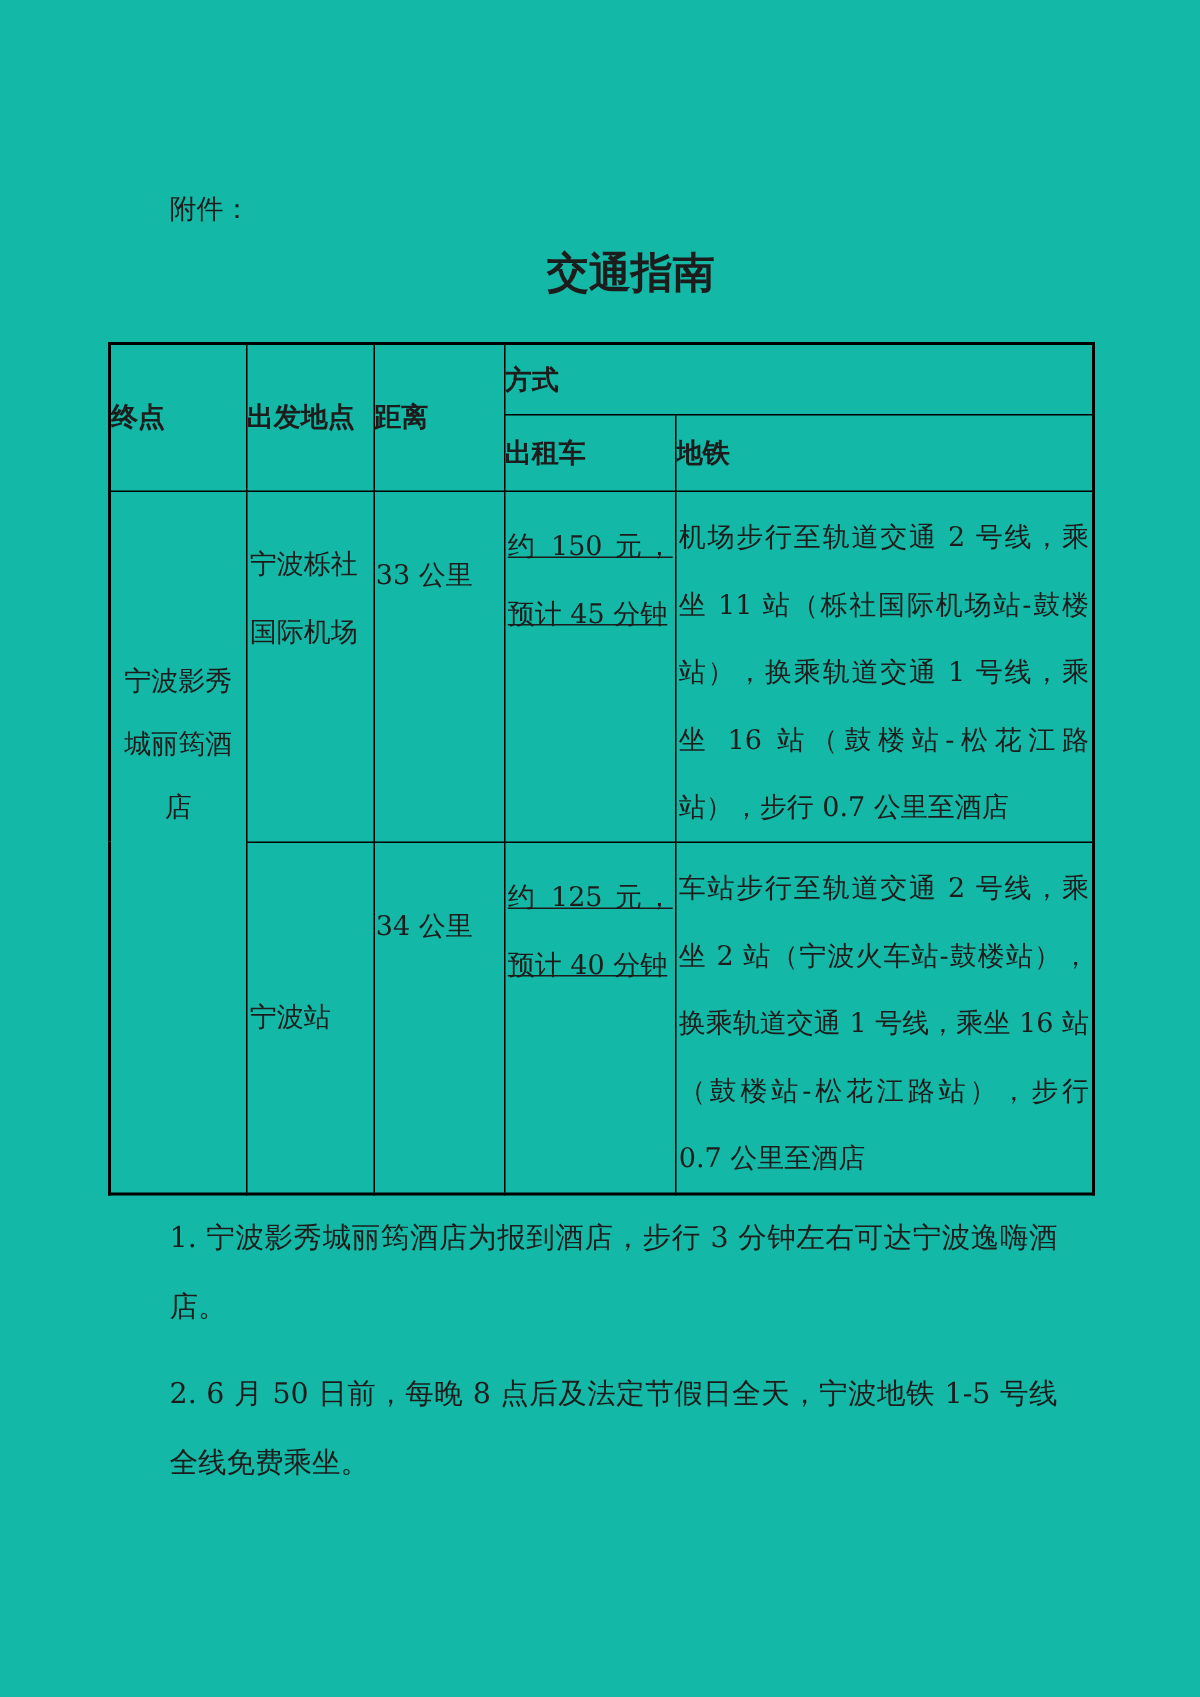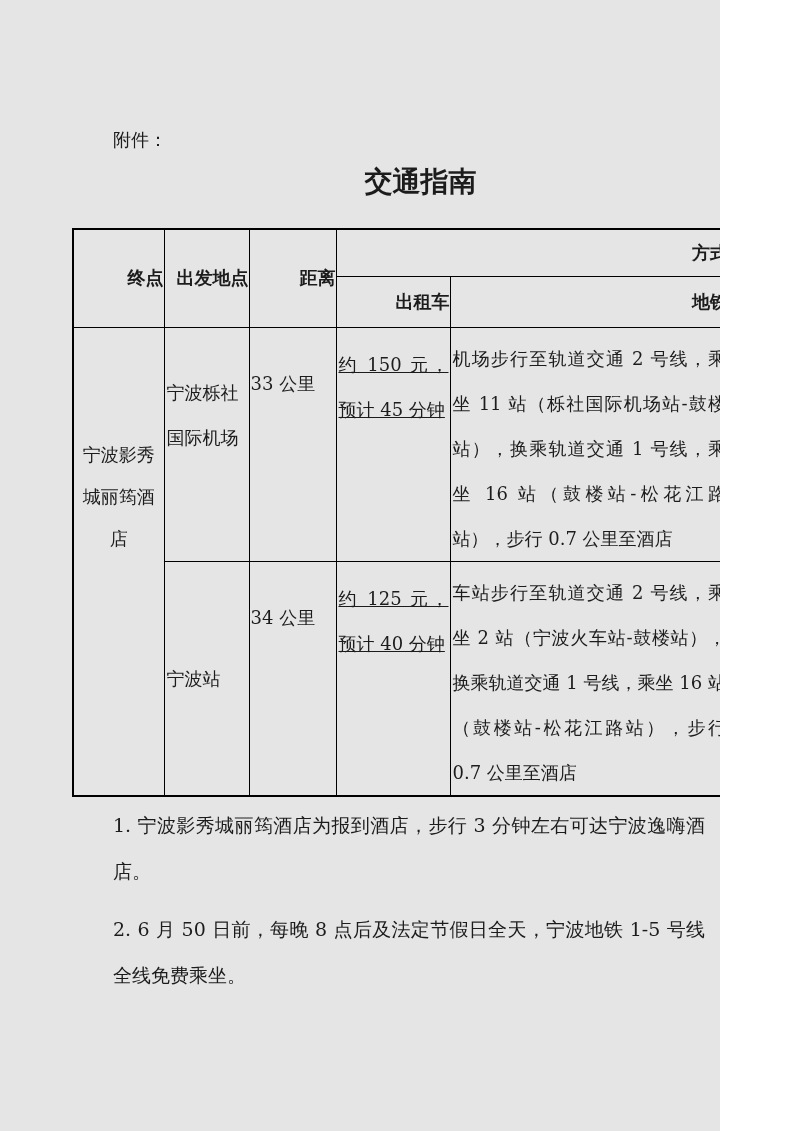--- a/index.html
+++ b/index.html
@@ -2,23 +2,23 @@
 <html><head>
 <meta charset="utf-8">
 <style>
   html, body {
     margin: 0;
     padding: 0;
     background: #ffffff;
   }
   .page {
     position: relative;
-    width: 720px;
+    width: 800px;
     height: 1131px;
-    background: #e5e5e5;
+    background: #14b8a6;
     color: #1c1c1c;
     font-family: "DejaVu Serif", "Liberation Serif", serif;
     overflow: hidden;
   }
 
   .attachment-label {
     position: absolute;
     left: 113px;
     top: 129px;
     font-size: 18px;
@@ -47,39 +47,39 @@
     font-size: 18px;
   }
   .traffic-table th,
   .traffic-table td {
     border: 1px solid #000000;
     padding: 0;
     overflow: hidden;
   }
   .traffic-table th {
     font-weight: bold;
-    text-align: right;
+    text-align: left;
     vertical-align: middle;
     font-size: 18px;
   }
   tr.row-method   { height: 47px; }
   tr.row-submodes { height: 51px; }
   tr.row-data1    { height: 219px; }
   tr.row-data2    { height: 222px; }
 
   td.cell-destination {
     vertical-align: top;
     text-align: center;
     padding: 106px 4px 0 4px;
     line-height: 42px;
   }
   td.cell-departure-1 {
     vertical-align: top;
     text-align: left;
-    padding: 42px 1px 0 2px;
+    padding: 26px 1px 0 2px;
     line-height: 45px;
   }
   td.cell-departure-2 {
     vertical-align: middle;
     text-align: left;
     padding: 0 1px 0 2px;
     line-height: 45px;
   }
   td.cell-distance {
     vertical-align: top;

